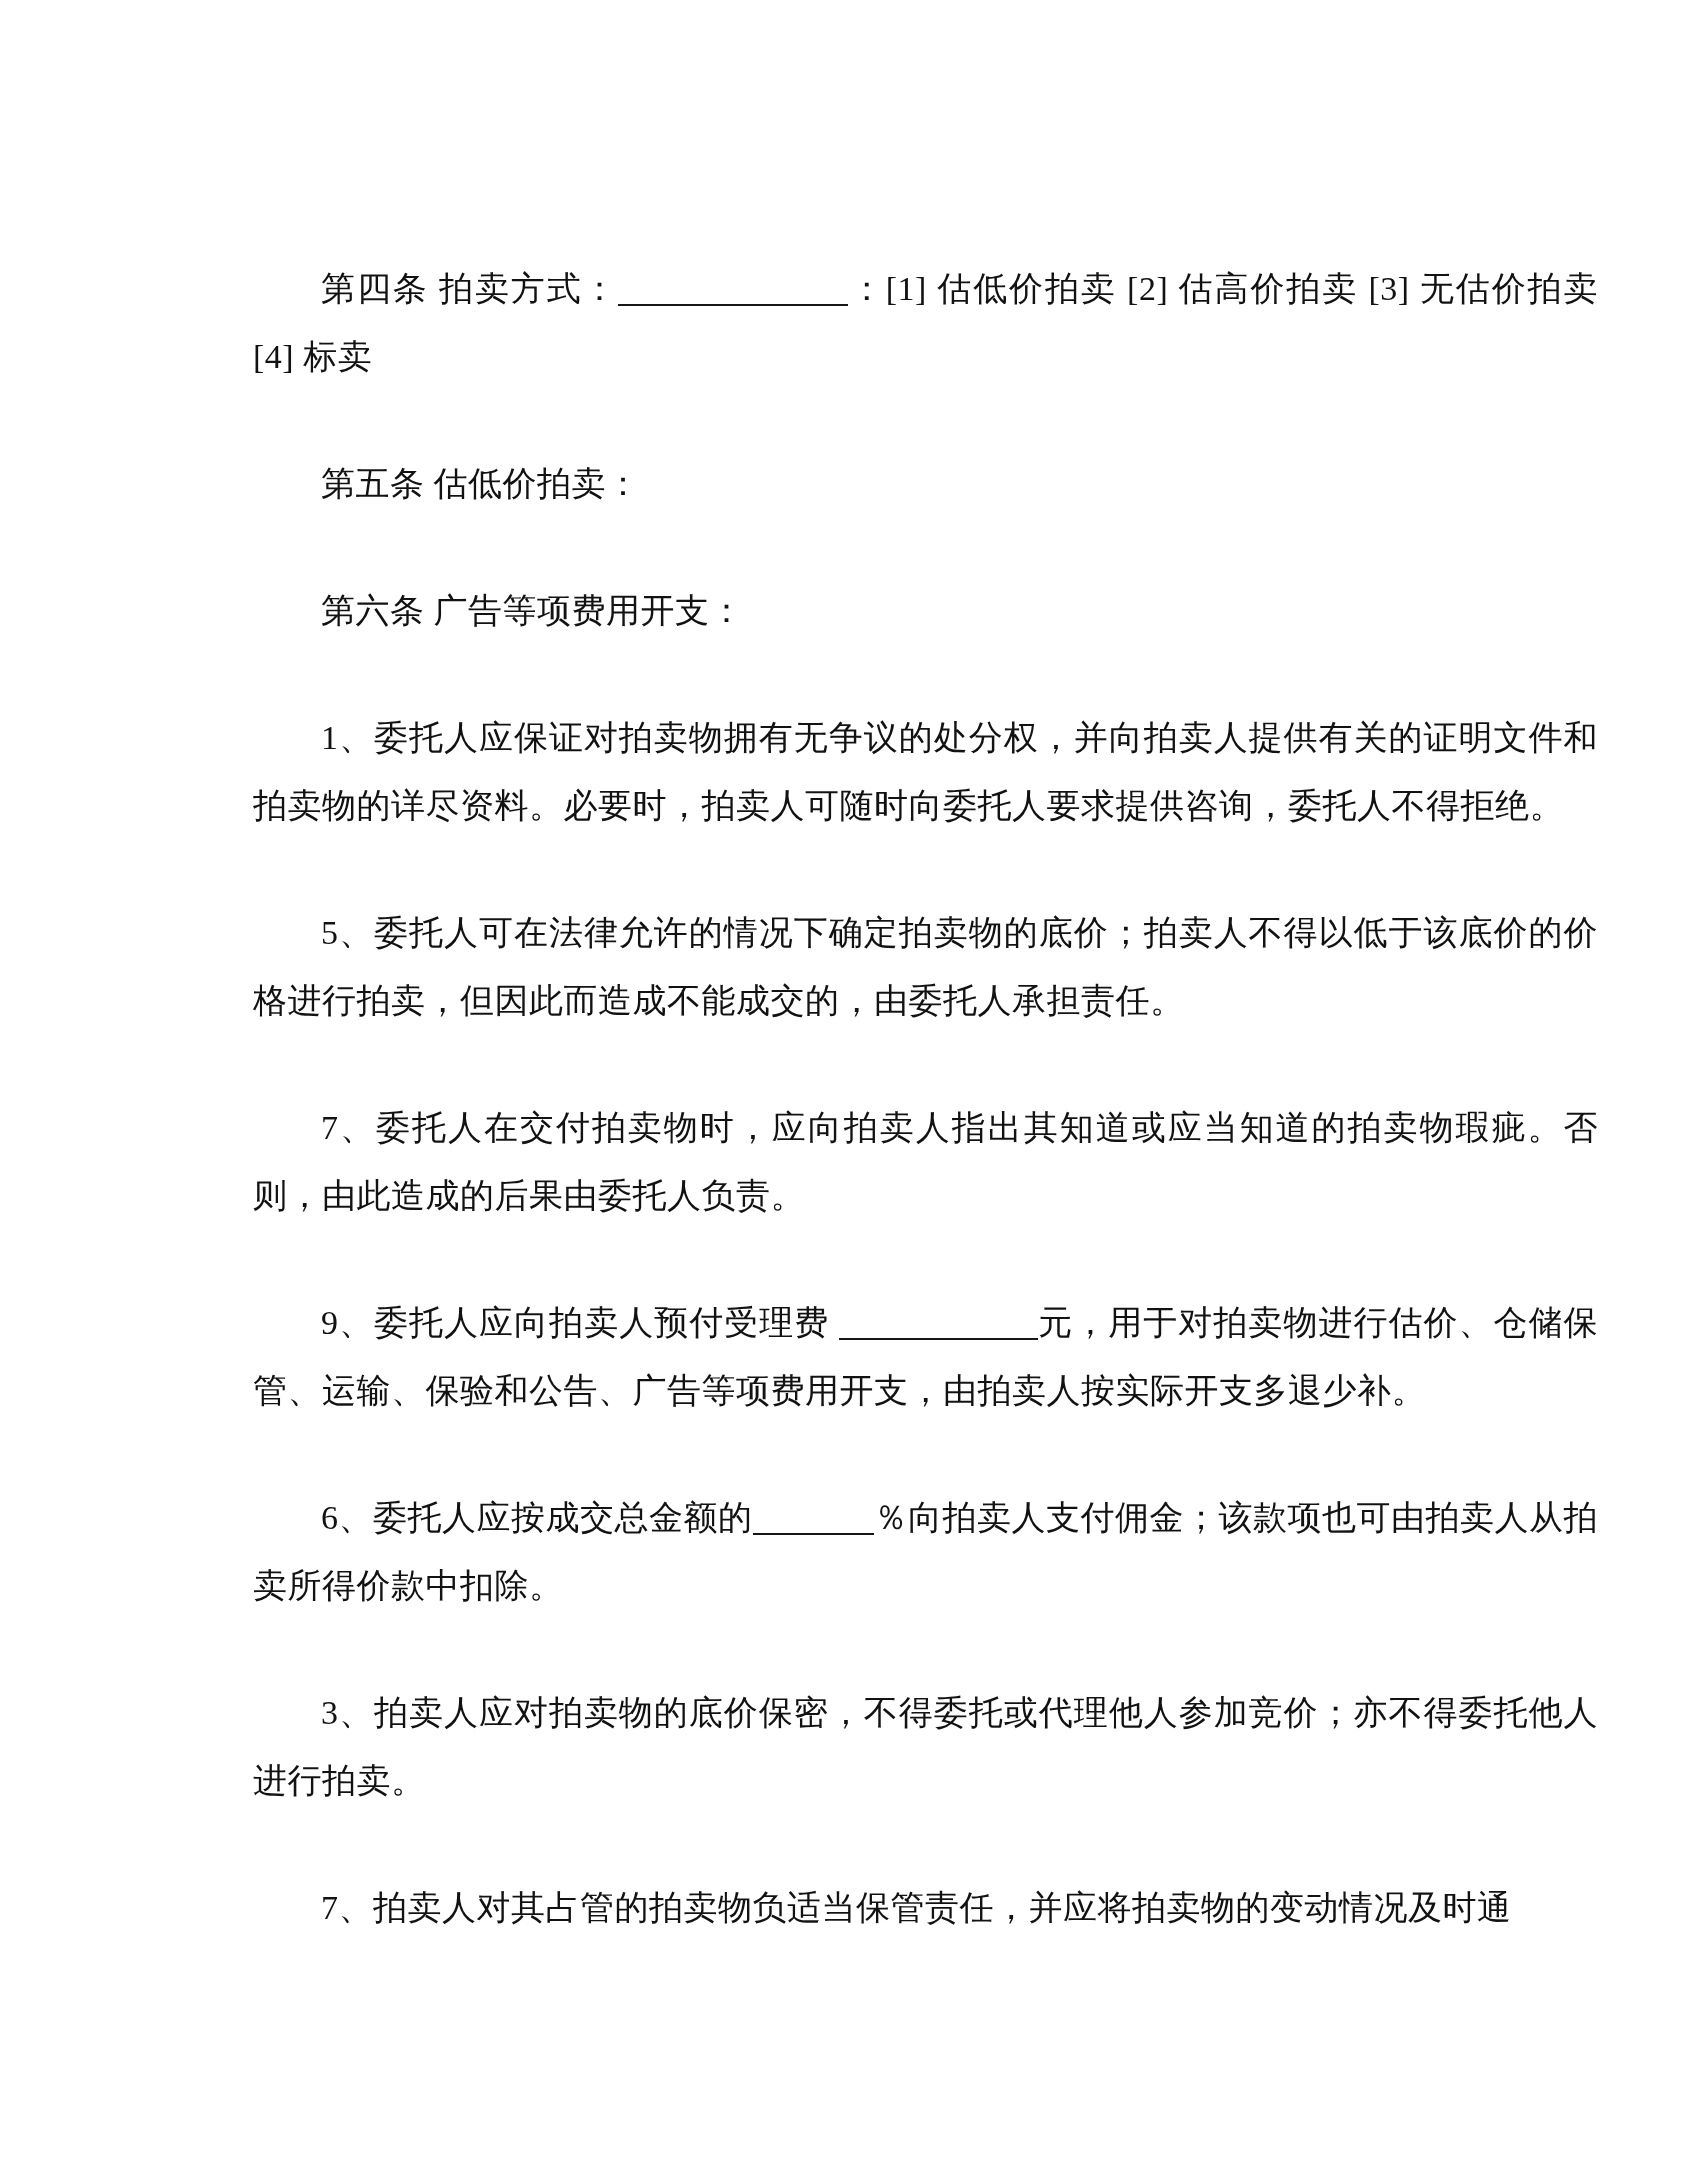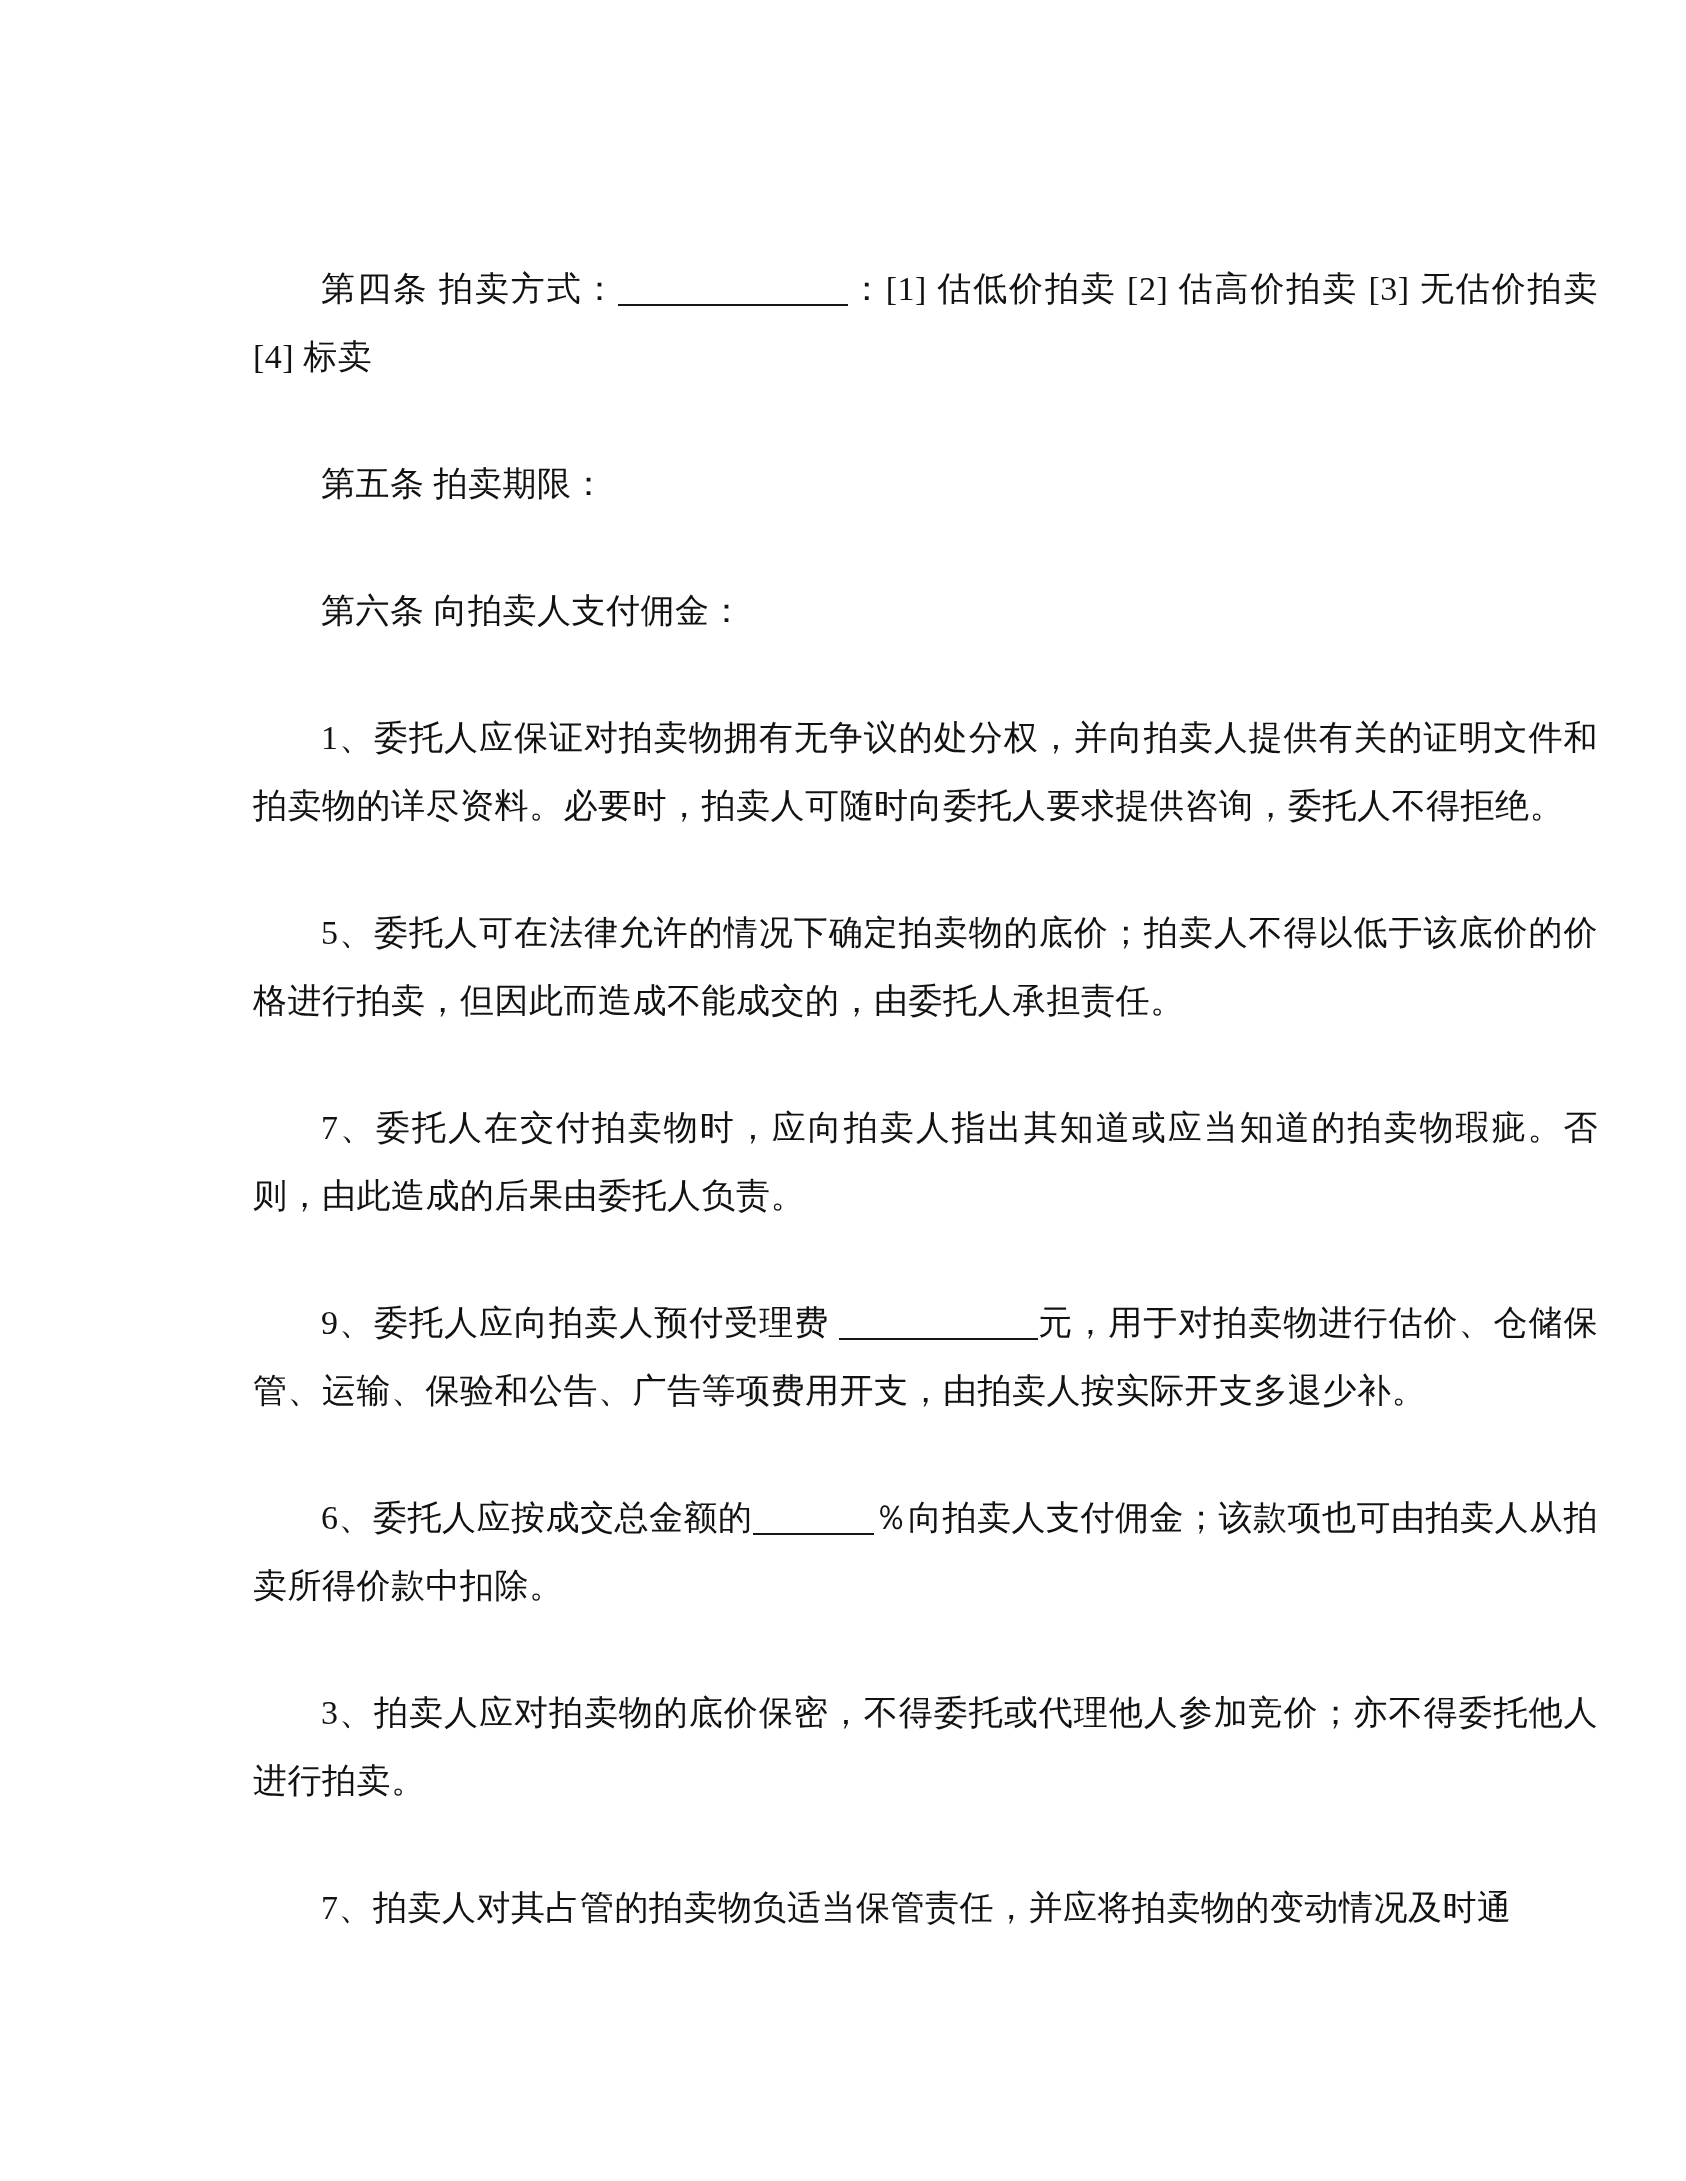--- a/index.html
+++ b/index.html
@@ -43,22 +43,22 @@
     height: 31px;
     vertical-align: -6.4px;
   }
 </style>
 </head>
 <body>
 
 <div class="page">
   <div class="doc-body">
       <p class="para"><span>第四条  拍卖方式：</span><span class="blank" style="width: 230px;"></span><span>：[1] 估低价拍卖 [2] 估高价拍卖 [3] 无估价拍卖 [4] 标卖</span></p>
-      <p class="para"><span>第五条  拍卖期限：</span></p>
-      <p class="para"><span>第六条  向拍卖人支付佣金：</span></p>
+      <p class="para"><span>第五条  估低价拍卖：</span></p>
+      <p class="para"><span>第六条  广告等项费用开支：</span></p>
       <p class="para"><span>1、委托人应保证对拍卖物拥有无争议的处分权，并向拍卖人提供有关的证明文件和拍卖物的详尽资料。必要时，拍卖人可随时向委托人要求提供咨询，委托人不得拒绝。</span></p>
       <p class="para"><span>5、委托人可在法律允许的情况下确定拍卖物的底价；拍卖人不得以低于该底价的价格进行拍卖，但因此而造成不能成交的，由委托人承担责任。</span></p>
       <p class="para"><span>7、委托人在交付拍卖物时，应向拍卖人指出其知道或应当知道的拍卖物瑕疵。否则，由此造成的后果由委托人负责。</span></p>
       <p class="para"><span>9、委托人应向拍卖人预付受理费 </span><span class="blank" style="width: 199px;"></span><span>元，用于对拍卖物进行估价、仓储保管、运输、保验和公告、广告等项费用开支，由拍卖人按实际开支多退少补。</span></p>
       <p class="para"><span>6、委托人应按成交总金额的</span><span class="blank" style="width: 121px;"></span><span>％向拍卖人支付佣金；该款项也可由拍卖人从拍卖所得价款中扣除。</span></p>
       <p class="para"><span>3、拍卖人应对拍卖物的底价保密，不得委托或代理他人参加竞价；亦不得委托他人进行拍卖。</span></p>
       <p class="para"><span>7、拍卖人对其占管的拍卖物负适当保管责任，并应将拍卖物的变动情况及时通</span></p>
     </div>
 </div>
 

